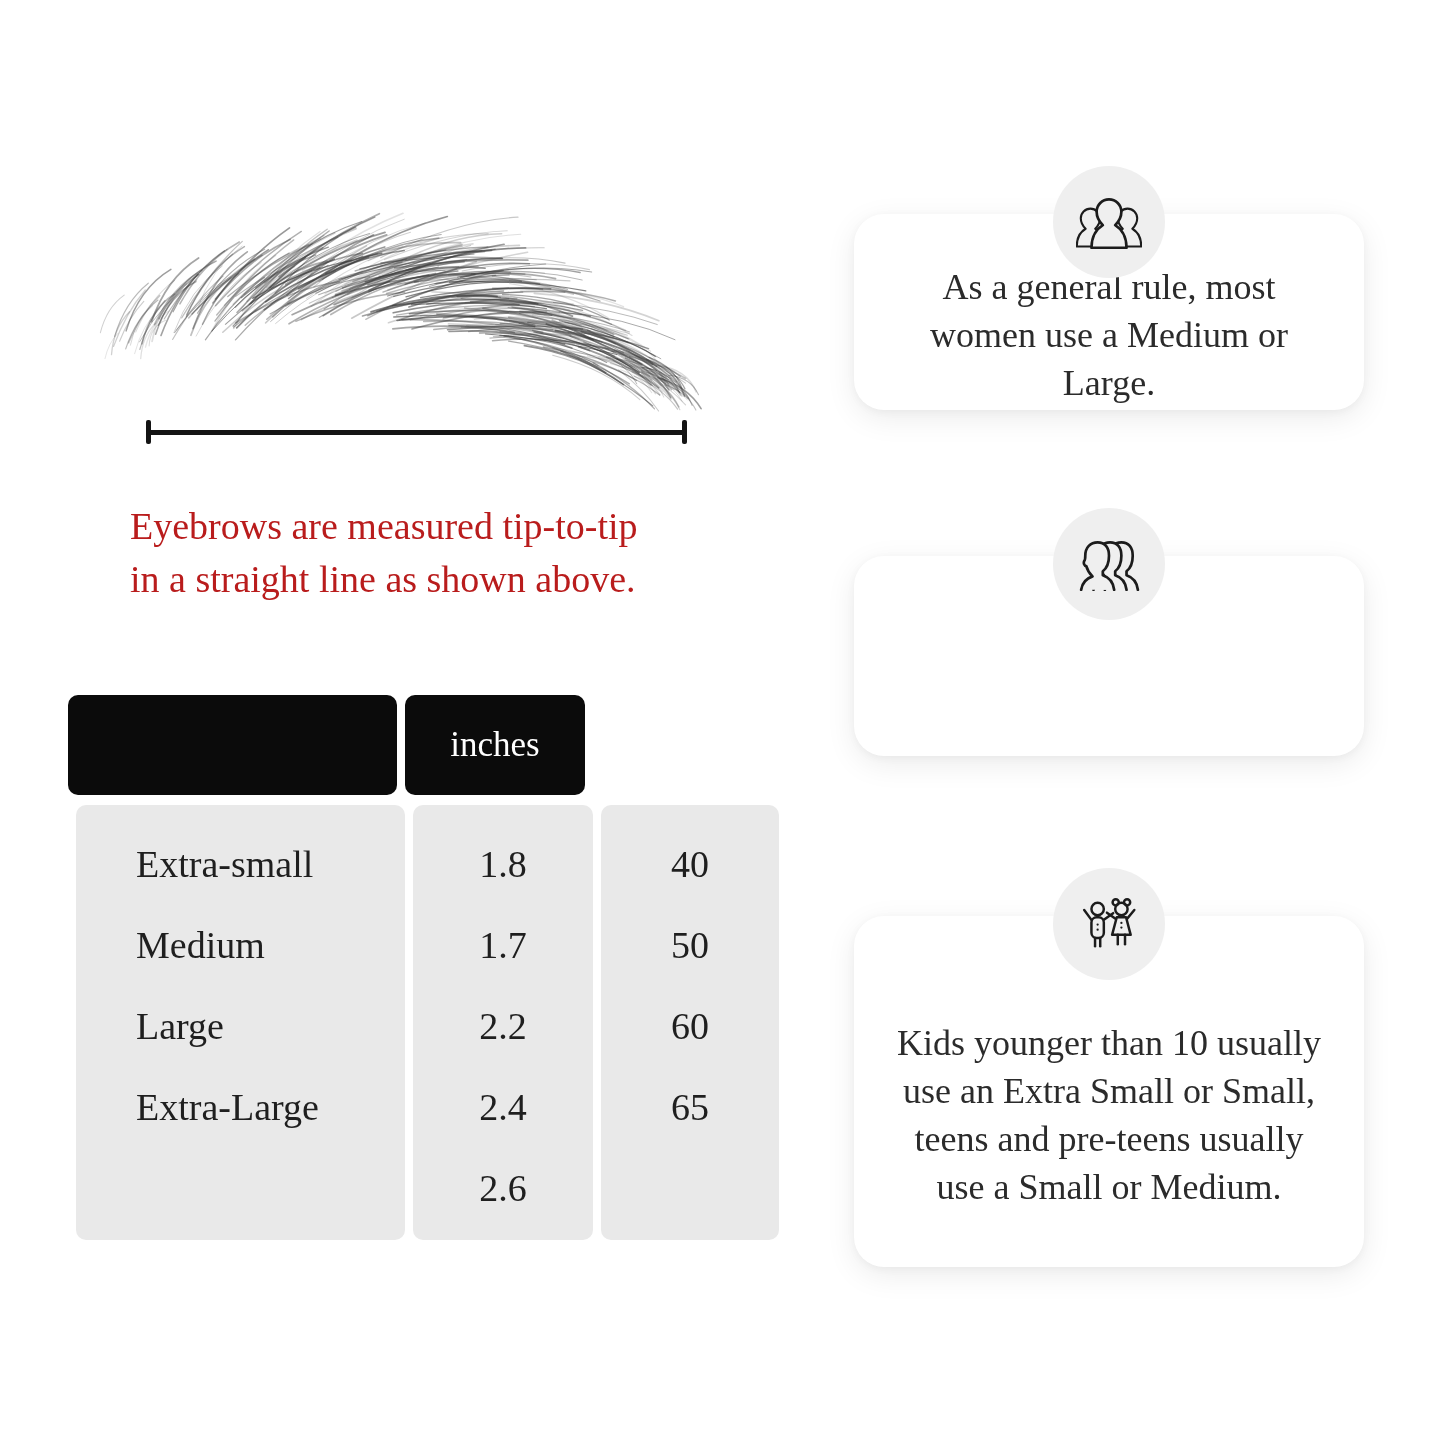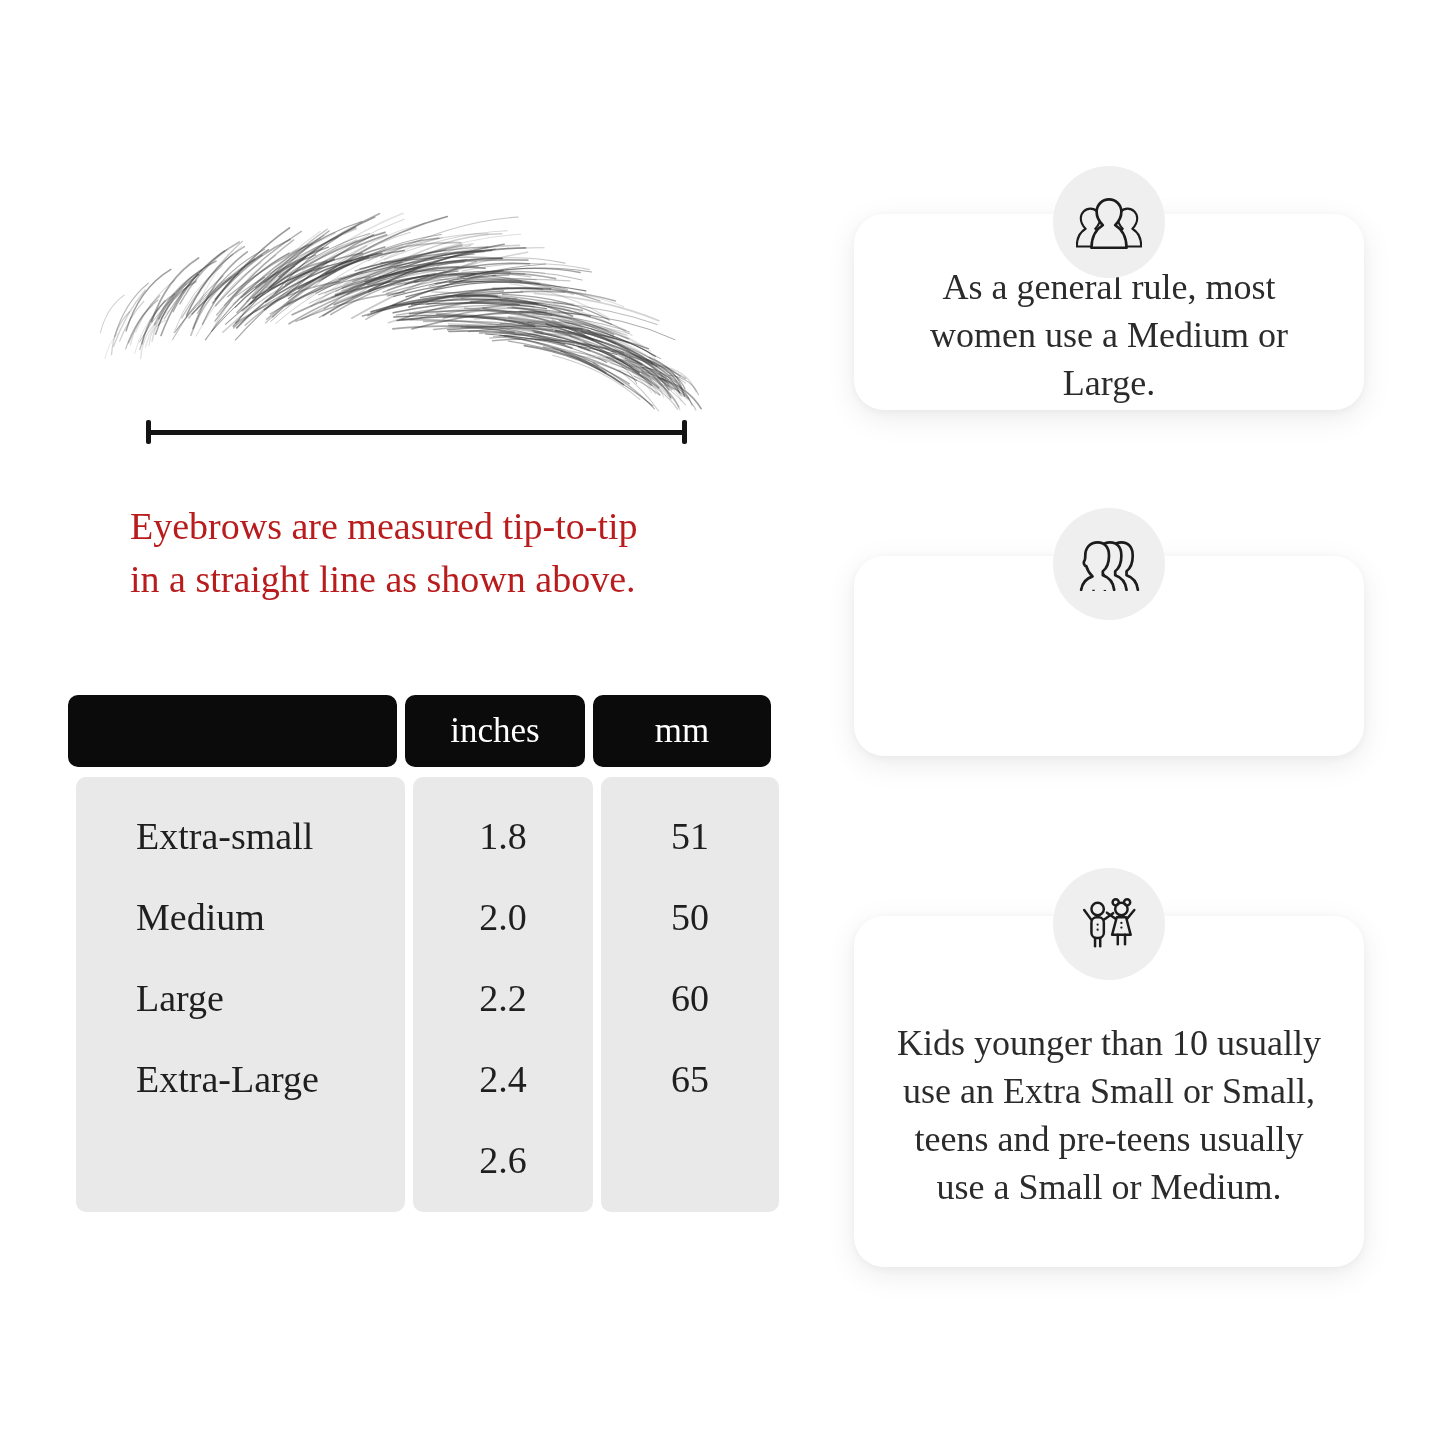--- a/index.html
+++ b/index.html
@@ -14,21 +14,21 @@
   .measure .bar{position:absolute;left:0;right:0;top:10px;height:5px;background:#141414;border-radius:2px;}
   .measure .cap{position:absolute;top:0;width:5px;height:24px;background:#141414;border-radius:2px;}
   .measure .cap.left{left:0;}
   .measure .cap.right{right:0;}
   
   .caption{position:absolute;left:130px;top:500px;font-size:38px;line-height:53px;color:#b91c1c;}
   
   .size-table{position:absolute;left:68px;top:695px;width:703px;}
   .thead,.tbody{display:grid;grid-template-columns:329px 180px 178px;column-gap:8px;}
   .th{
-    height:72px;background:#0b0b0b;border-radius:10px;color:#ffffff;
+    height:100px;background:#0b0b0b;border-radius:10px;color:#ffffff;
     display:flex;align-items:center;justify-content:center;font-size:35px;
   }
   .tbody{margin-top:10px;padding-left:8px;}
   .tcol{background:#e9e9e9;border-radius:10px;padding:18px 0 12px 0;}
   .tcell{height:81px;display:flex;align-items:center;justify-content:center;font-size:38px;color:#1f1f1f;}
   .tcol.sizes .tcell{justify-content:flex-start;padding-left:60px;}
   
   .card{
     position:absolute;left:854px;width:510px;background:#ffffff;border-radius:30px;
     box-shadow:0 8px 30px rgba(0,0,0,0.08),0 2px 8px rgba(0,0,0,0.04);
@@ -391,38 +391,37 @@
 
   <div class="caption">
     <div>Eyebrows are measured tip-to-tip</div>
     <div>in a straight line as shown above.</div>
   </div>
 
   <div class="size-table">
     <div class="thead">
       <div class="th"></div>
       <div class="th">inches</div>
-      <div class="th">mm</div>
     </div>
     <div class="tbody">
       <div class="tcol sizes">
         <div class="tcell">Extra-small</div>
         <div class="tcell">Medium</div>
         <div class="tcell">Large</div>
         <div class="tcell">Extra-Large</div>
       </div>
       <div class="tcol">
         <div class="tcell">1.8</div>
-        <div class="tcell">2.0</div>
+        <div class="tcell">1.7</div>
         <div class="tcell">2.2</div>
         <div class="tcell">2.4</div>
         <div class="tcell">2.6</div>
       </div>
       <div class="tcol">
-        <div class="tcell">51</div>
+        <div class="tcell">40</div>
         <div class="tcell">50</div>
         <div class="tcell">60</div>
         <div class="tcell">65</div>
       </div>
     </div>
   </div>
 
   <div class="card c1">
     <div class="badge">
       <svg class="icon-svg" width="66" height="54" viewBox="0 0 64 52">

